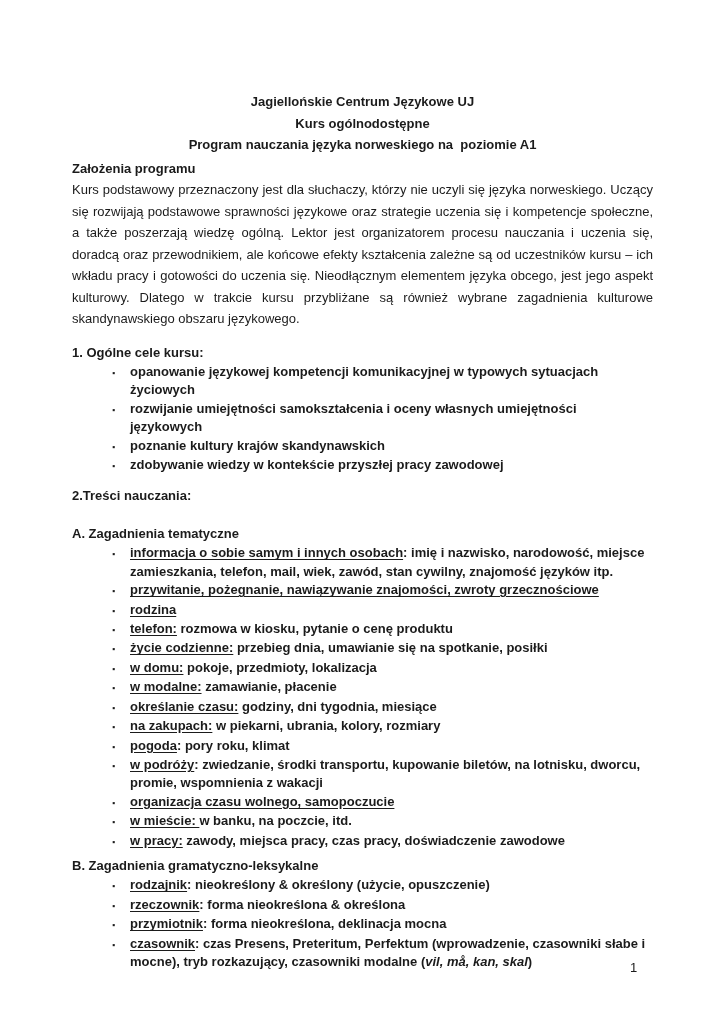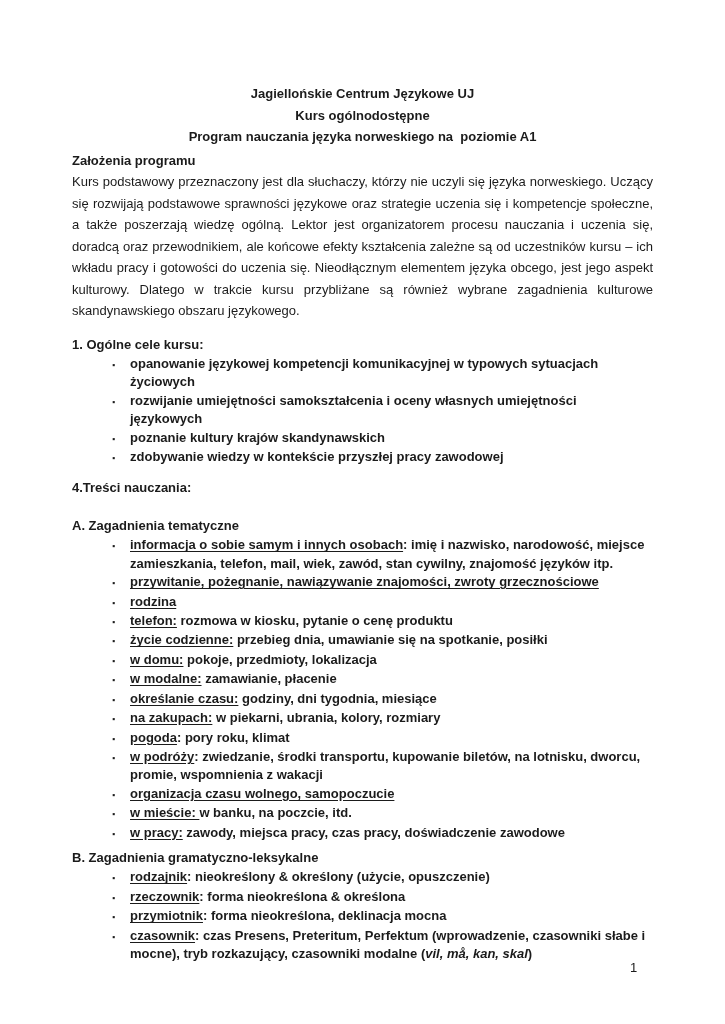--- a/index.html
+++ b/index.html
@@ -8,21 +8,21 @@
     height: 1024px;
     background: #ffffff;
     position: relative;
     font-family: "Liberation Sans", sans-serif;
     color: #1b1b1b;
     overflow: hidden;
   }
   .content {
     position: absolute;
     left: 72px;
-    top: 83px;
+    top: 91px;
     width: 581px;
     font-size: 13px;
   }
   .title-block {
     text-align: center;
     font-weight: bold;
     line-height: 21.5px;
   }
   .heading {
     font-weight: bold;
@@ -103,21 +103,21 @@
     <span class="bullet-cell"><span class="bullet-glyph">▪</span></span>
     <span class="item-text"><span>poznanie kultury krajów skandynawskich</span></span>
   </li>
 
   <li class="doc-item">
     <span class="bullet-cell"><span class="bullet-glyph">▪</span></span>
     <span class="item-text"><span>zdobywanie wiedzy w kontekście przyszłej pracy zawodowej</span></span>
   </li>
 </ul>
 
-  <div class="heading contents-heading">4.Treści nauczania:</div>
+  <div class="heading contents-heading">2.Treści nauczania:</div>
 
   <div class="heading thematic-heading">A. Zagadnienia tematyczne</div>
   <ul class="doc-list">
   <li class="doc-item">
     <span class="bullet-cell"><span class="bullet-glyph">▪</span></span>
     <span class="item-text"><span class="lead">informacja o sobie samym i innych osobach</span><span>: imię i nazwisko, narodowość, miejsce zamieszkania, telefon, mail, wiek, zawód, stan cywilny, znajomość języków itp.</span></span>
   </li>
 
   <li class="doc-item">
     <span class="bullet-cell"><span class="bullet-glyph">▪</span></span>

